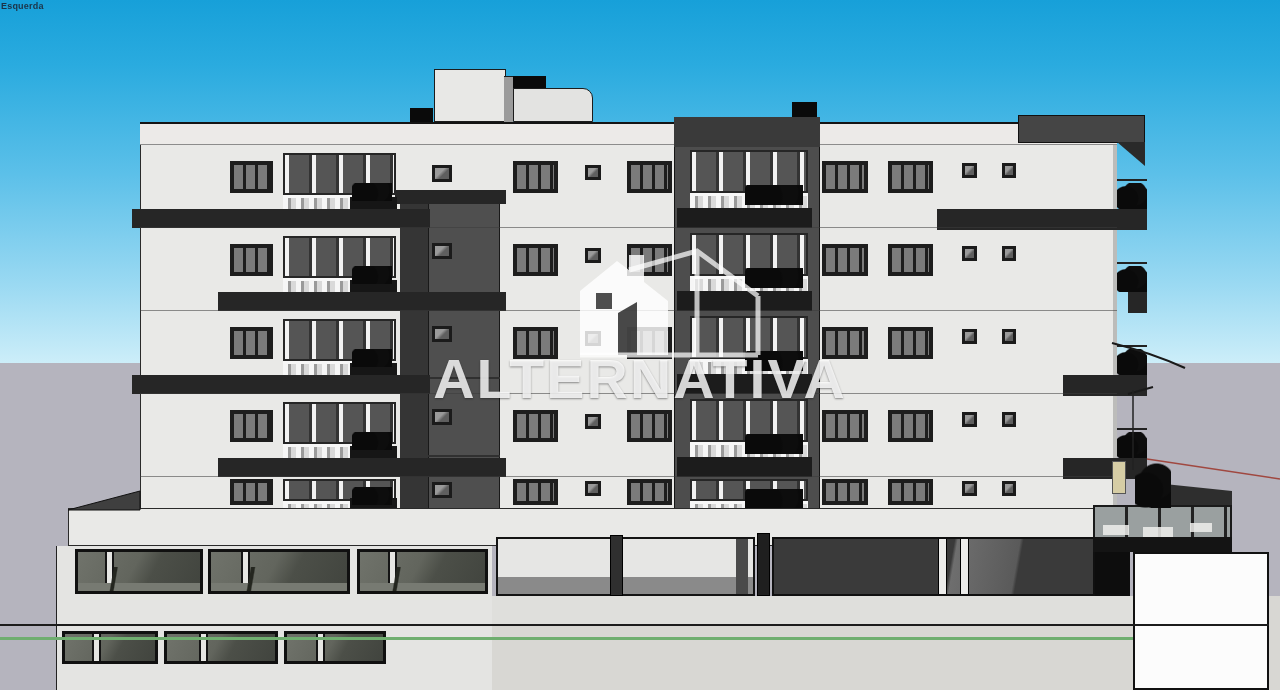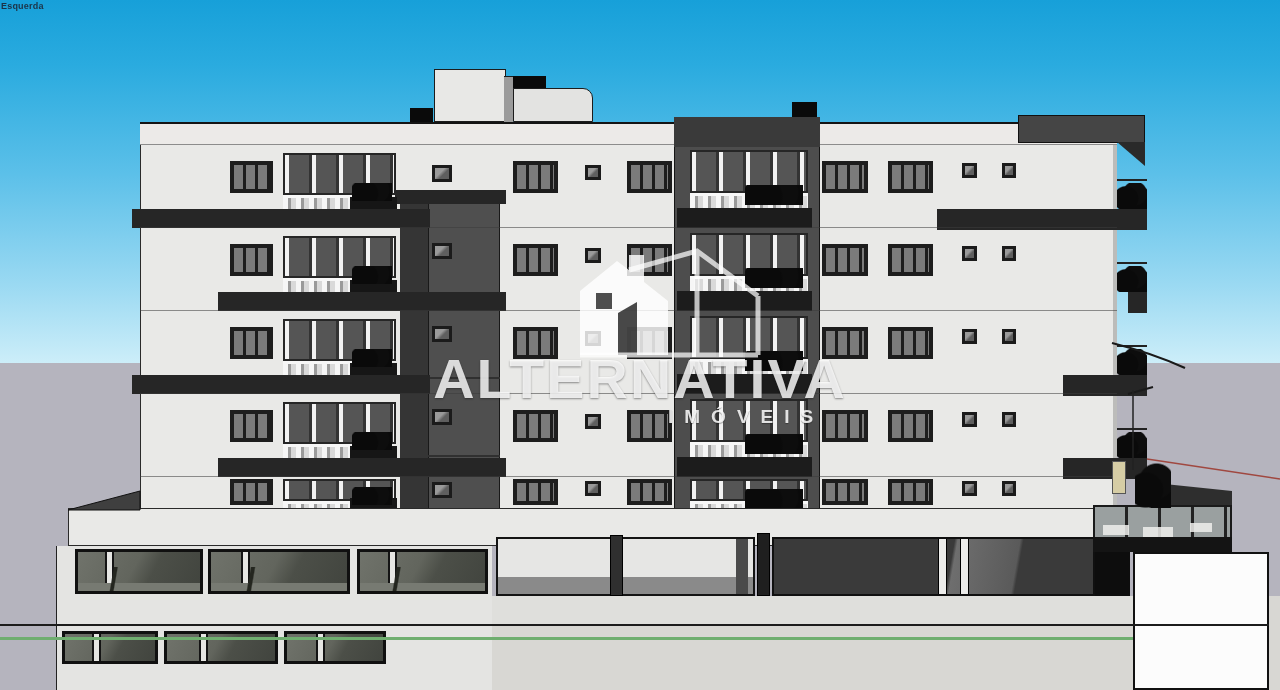--- a/index.html
+++ b/index.html
@@ -234,15 +234,14 @@
   </svg>
 
   <div class="abs" id="watermark">
     <svg class="abs" style="left:560px;top:243px;" width="210" height="118" viewBox="0 0 210 118">
       <path d="M 20 112 L 20 48 L 57 18 L 69 27 L 69 12 L 84 12 L 84 39 L 108 58 L 108 112 Z" fill="#ffffff" opacity="0.82"></path>
       <rect x="36" y="50" width="16" height="16" fill="rgba(35,35,35,0.8)"></rect>
       <path d="M 58 70 L 77 59 L 77 112 L 58 112 Z" fill="rgba(28,28,28,0.8)"></path>
       <path d="M 69 27 L 137 8 L 198 53 M 137 8 L 137 112 M 198 53 L 198 112 M 20 112 L 198 112" fill="none" stroke="#ffffff" stroke-width="5" opacity="0.72"></path>
     </svg>
     <div id="wm-brand">ALTERNATIVA</div>
-    <div id="wm-sub">IMÓVEIS</div>
   </div>
 </div>
 
 </body></html>

